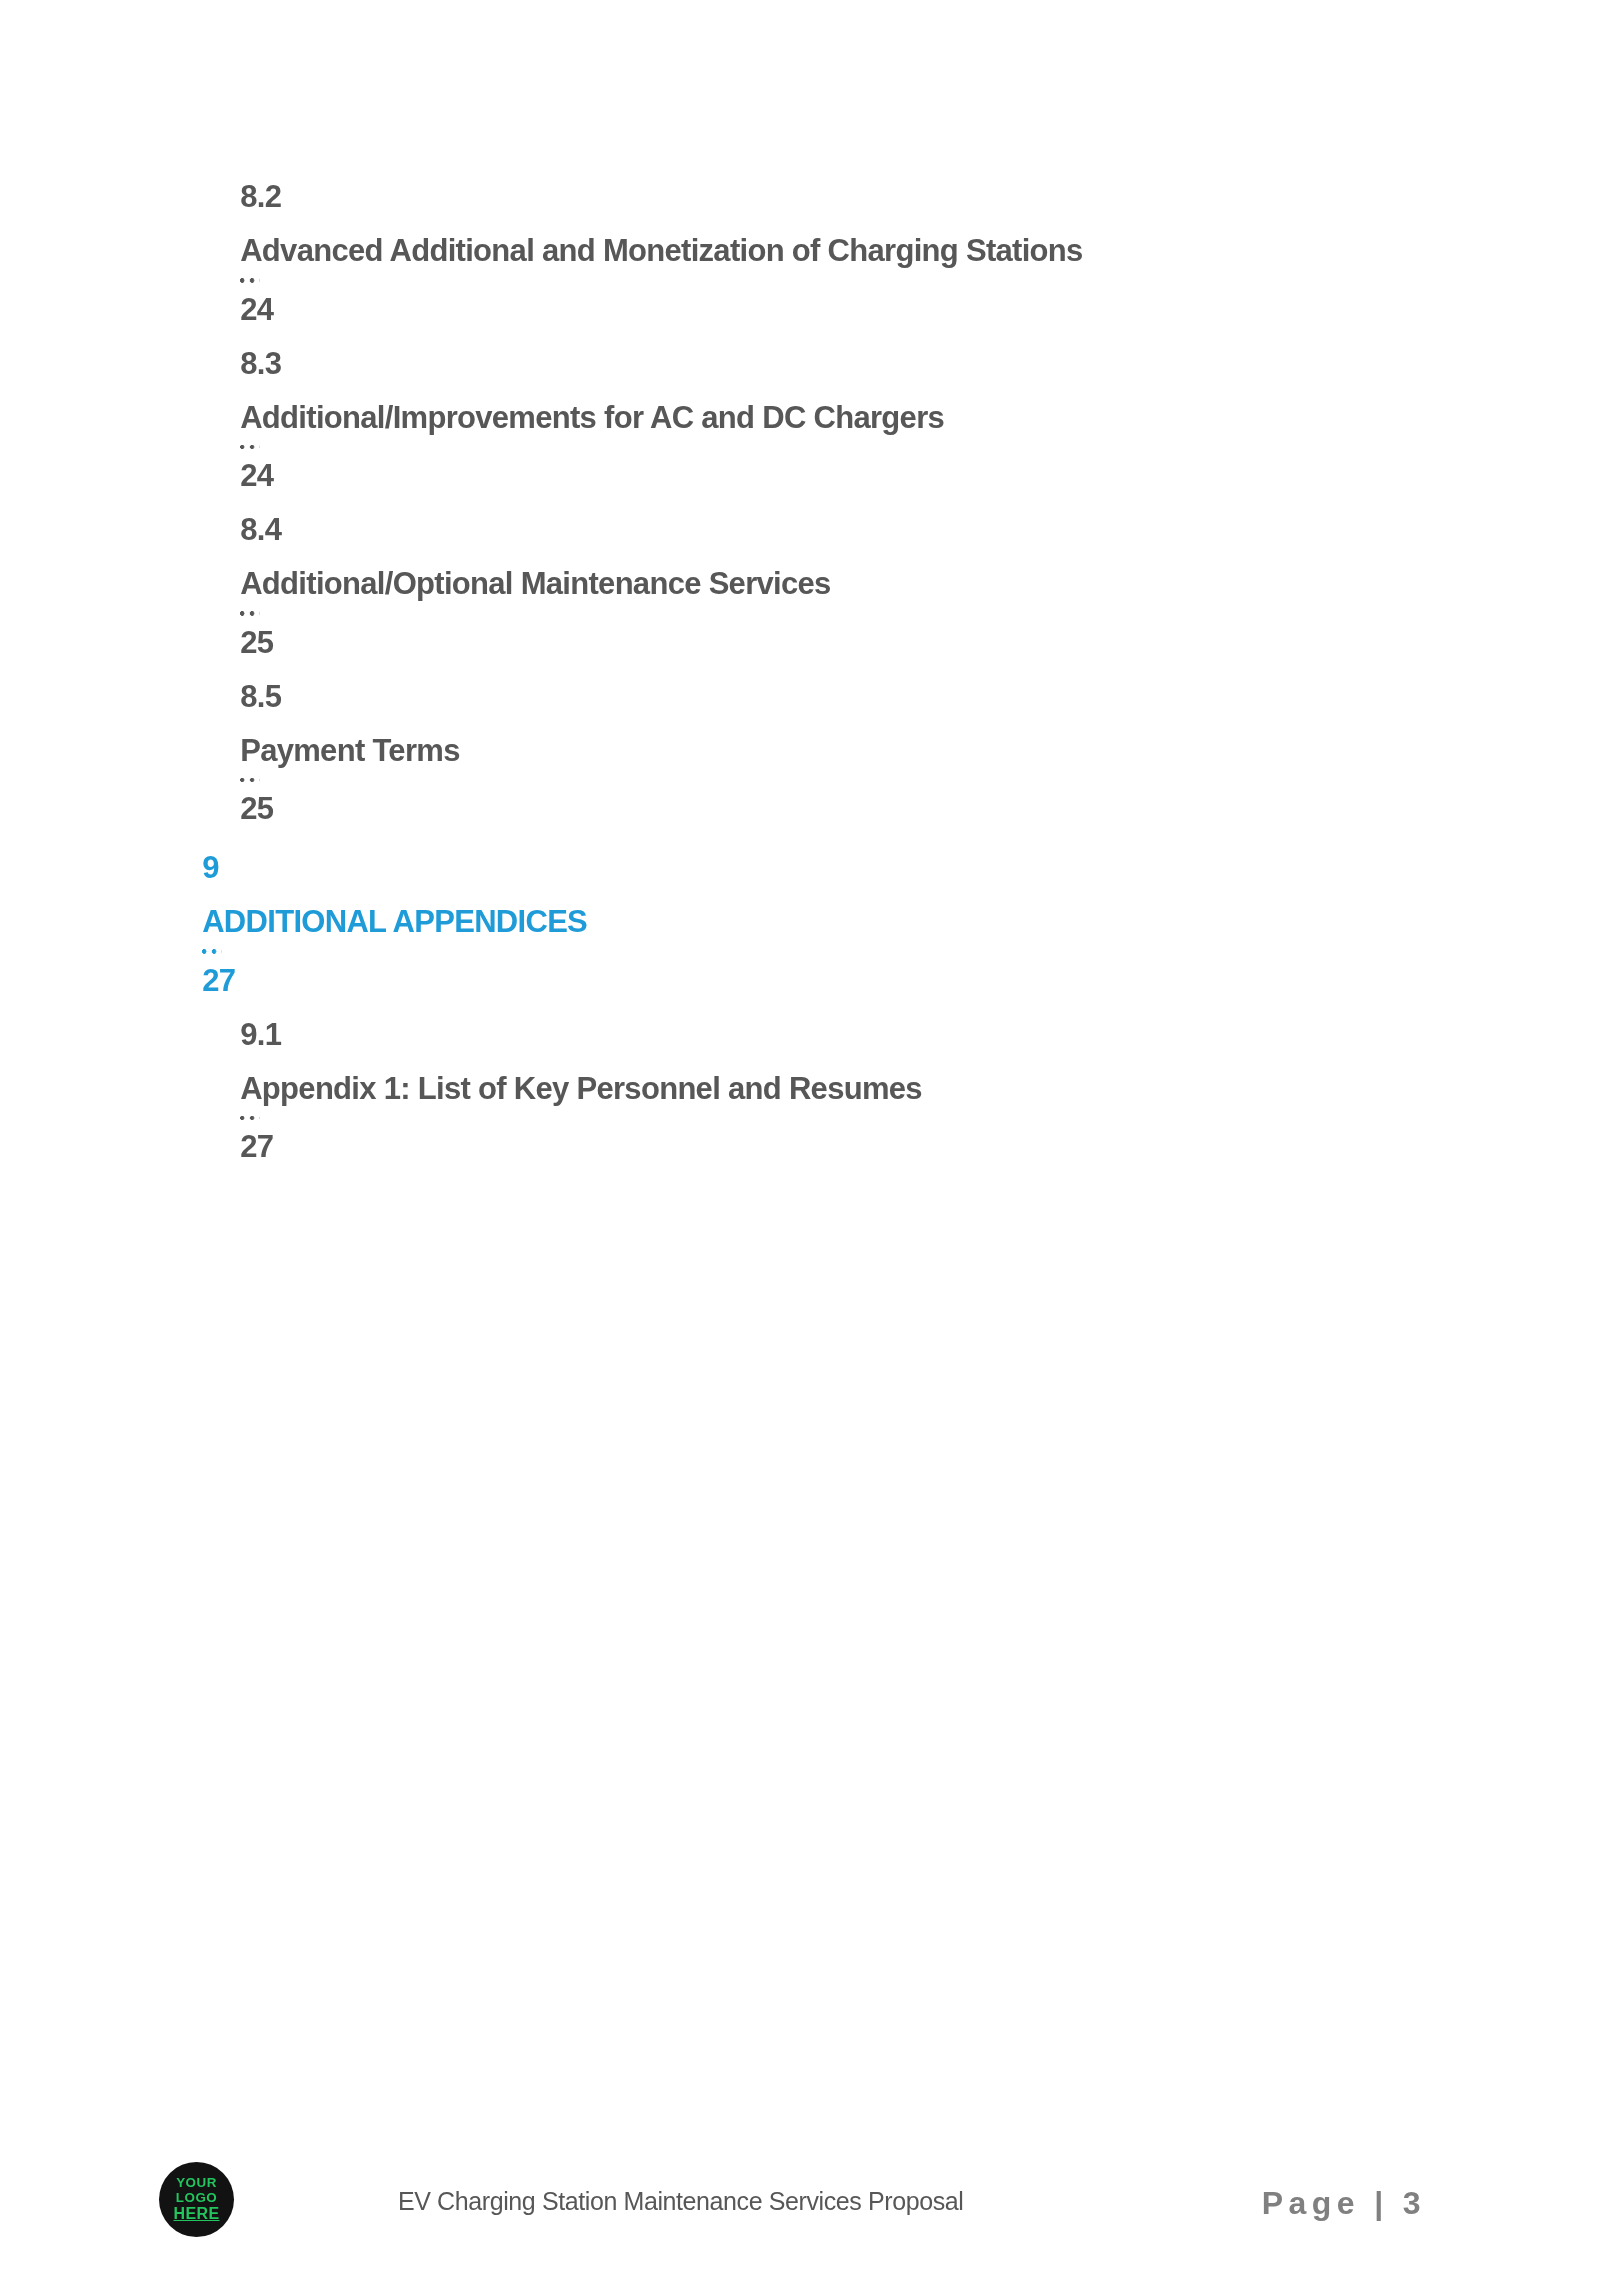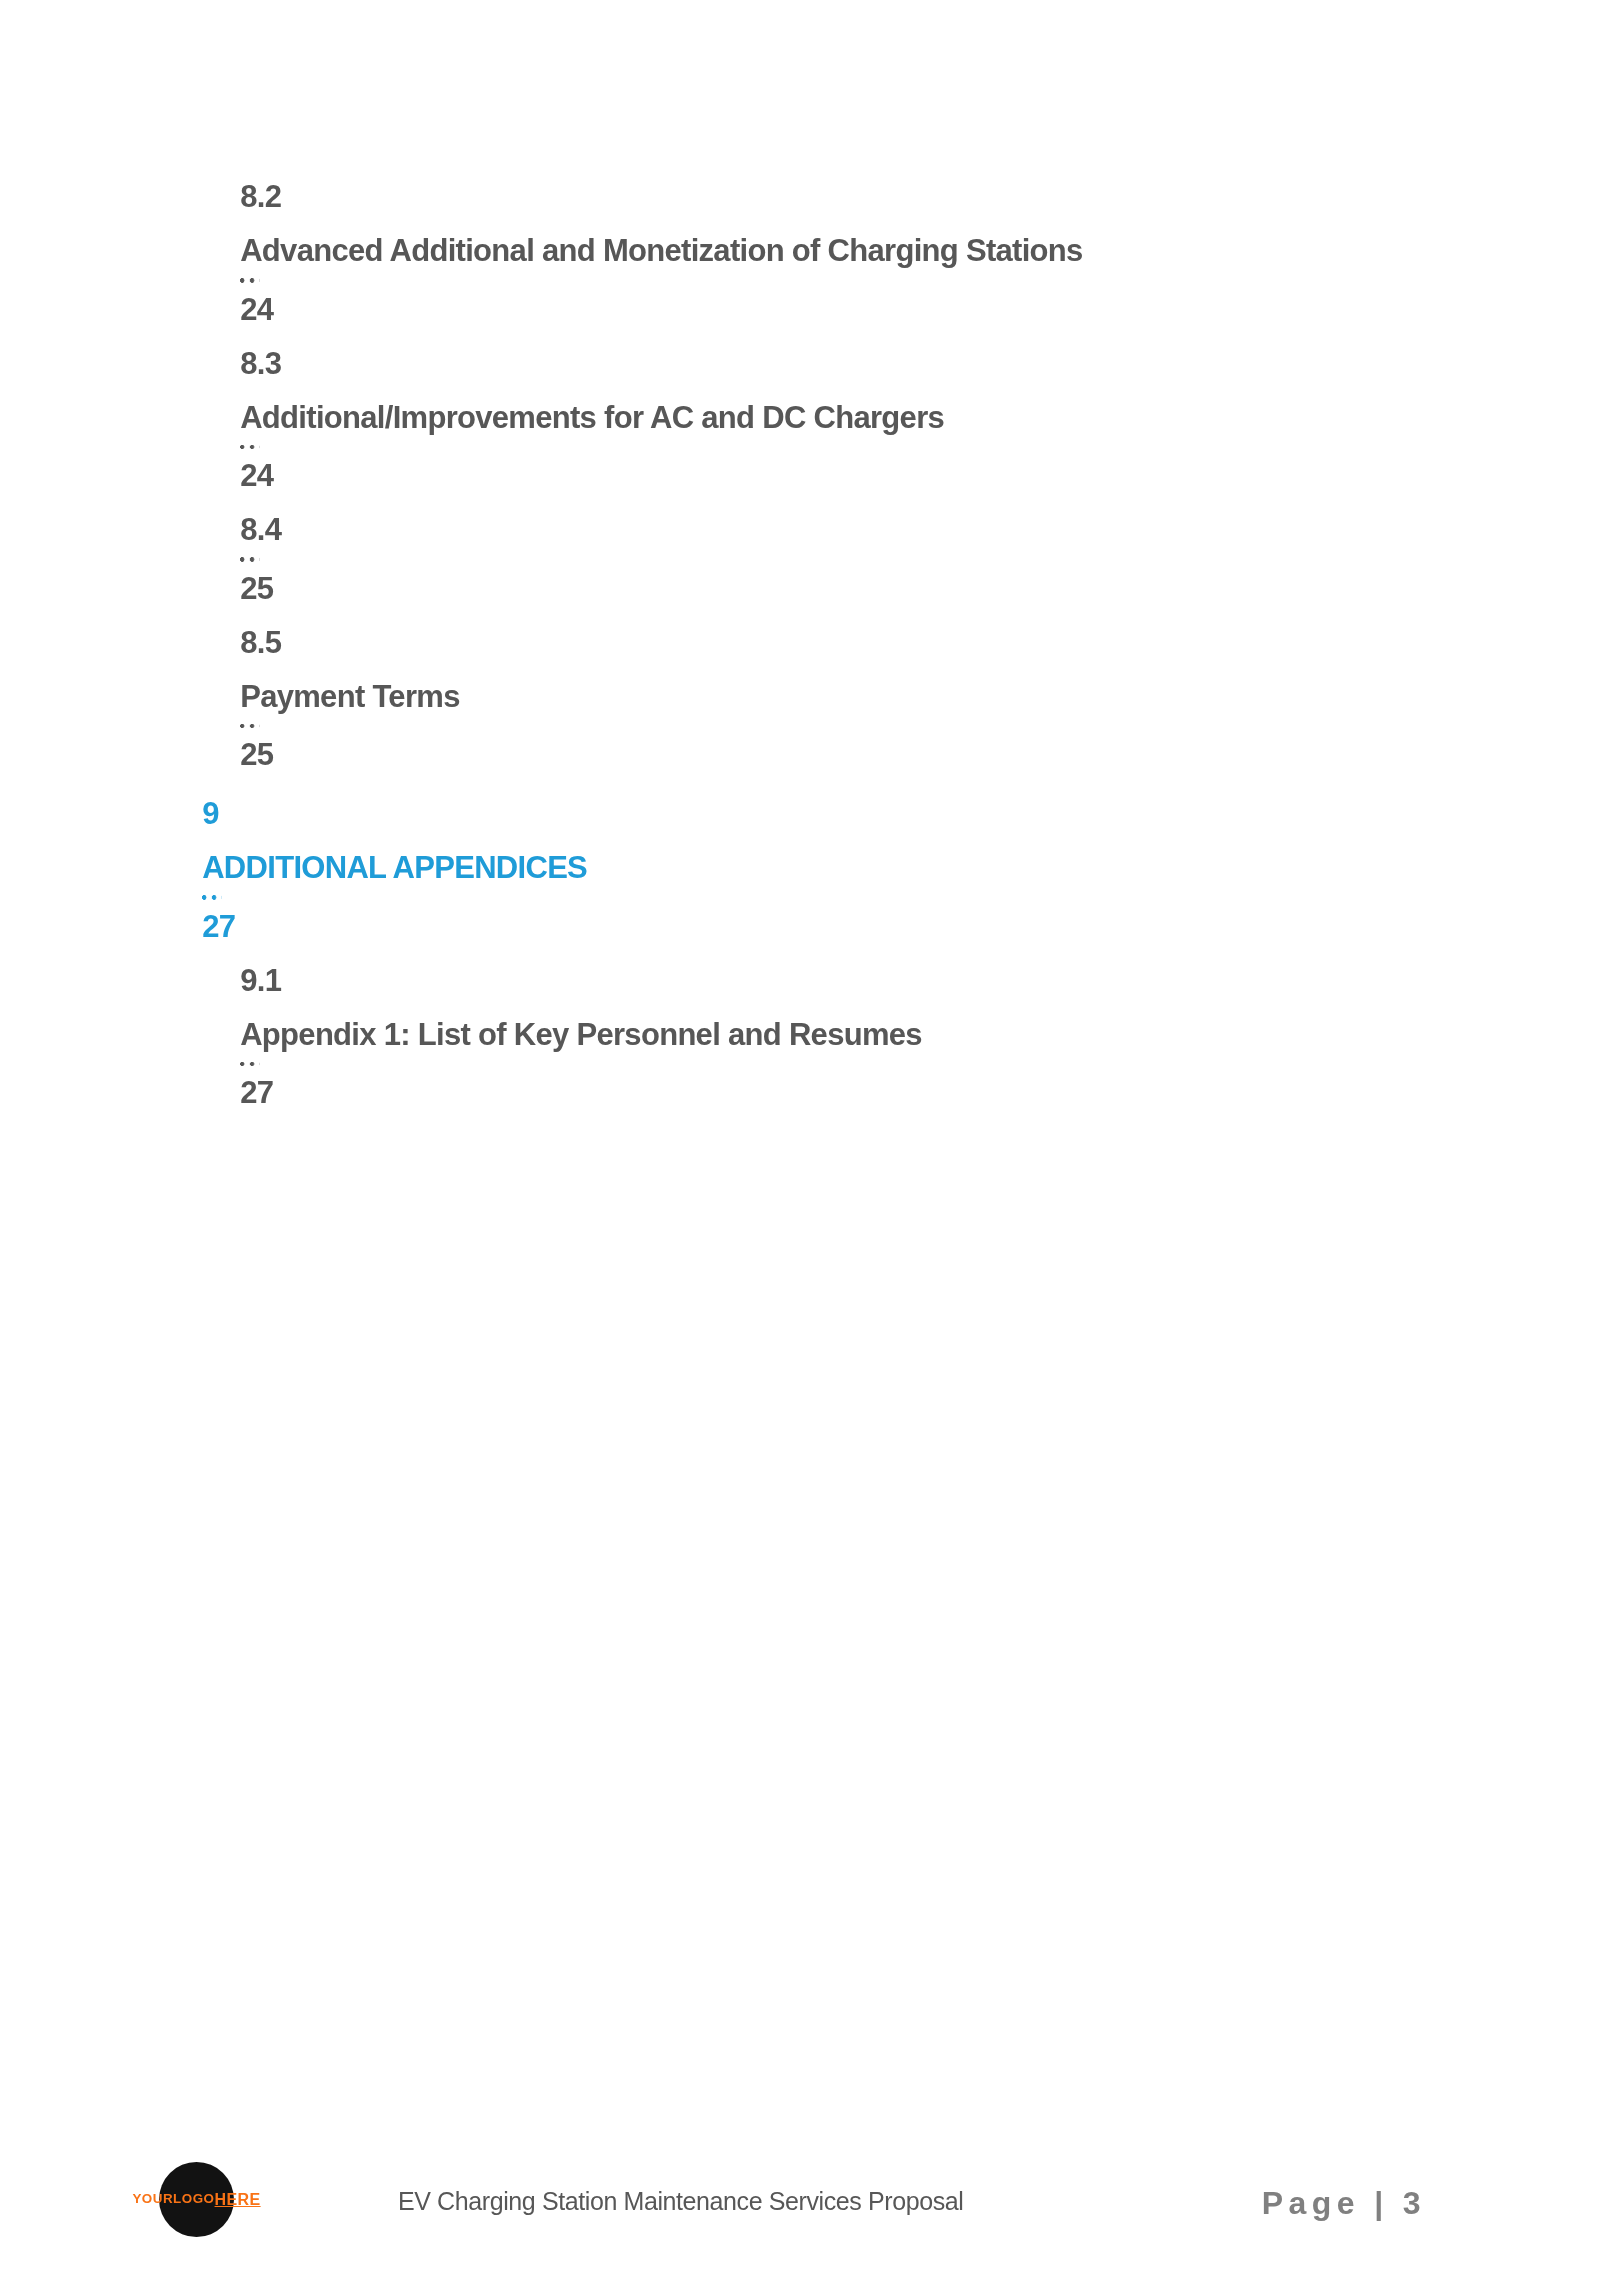--- a/index.html
+++ b/index.html
@@ -55,23 +55,23 @@
 
   
   .logo{
     position:absolute;
     left:159px;
     top:2162px;
     width:75px;
     height:75px;
     border-radius:50%;
     background:var(--logo-bg);
-    color:#f97316;
+    color:#22c55e;
     display:flex;
-    flex-direction:row;
+    flex-direction:column;
     align-items:center;
     justify-content:center;
     text-align:center;
     font-weight:bold;
   }
   .logo .l-small{font-size:13.4px;line-height:14.3px;letter-spacing:0.5px;}
   .logo .l-big{font-size:16px;line-height:18px;letter-spacing:0.4px;text-decoration:underline;}
   .footer-title{
     position:absolute;
     left:398px;
@@ -107,20 +107,21 @@
       <span class="toc-page">24</span>
     </div>
       <div class="toc-row level2">
       <span class="toc-num">8.3</span>
       <span class="toc-title">Additional/Improvements for AC and DC Chargers</span>
       <span class="toc-leader"></span>
       <span class="toc-page">24</span>
     </div>
       <div class="toc-row level2">
       <span class="toc-num">8.4</span>
+      <span class="toc-title">Additional/Optional Maintenance Services</span>
       <span class="toc-leader"></span>
       <span class="toc-page">25</span>
     </div>
       <div class="toc-row level2">
       <span class="toc-num">8.5</span>
       <span class="toc-title">Payment Terms</span>
       <span class="toc-leader"></span>
       <span class="toc-page">25</span>
     </div>
       <div class="toc-row level1">

